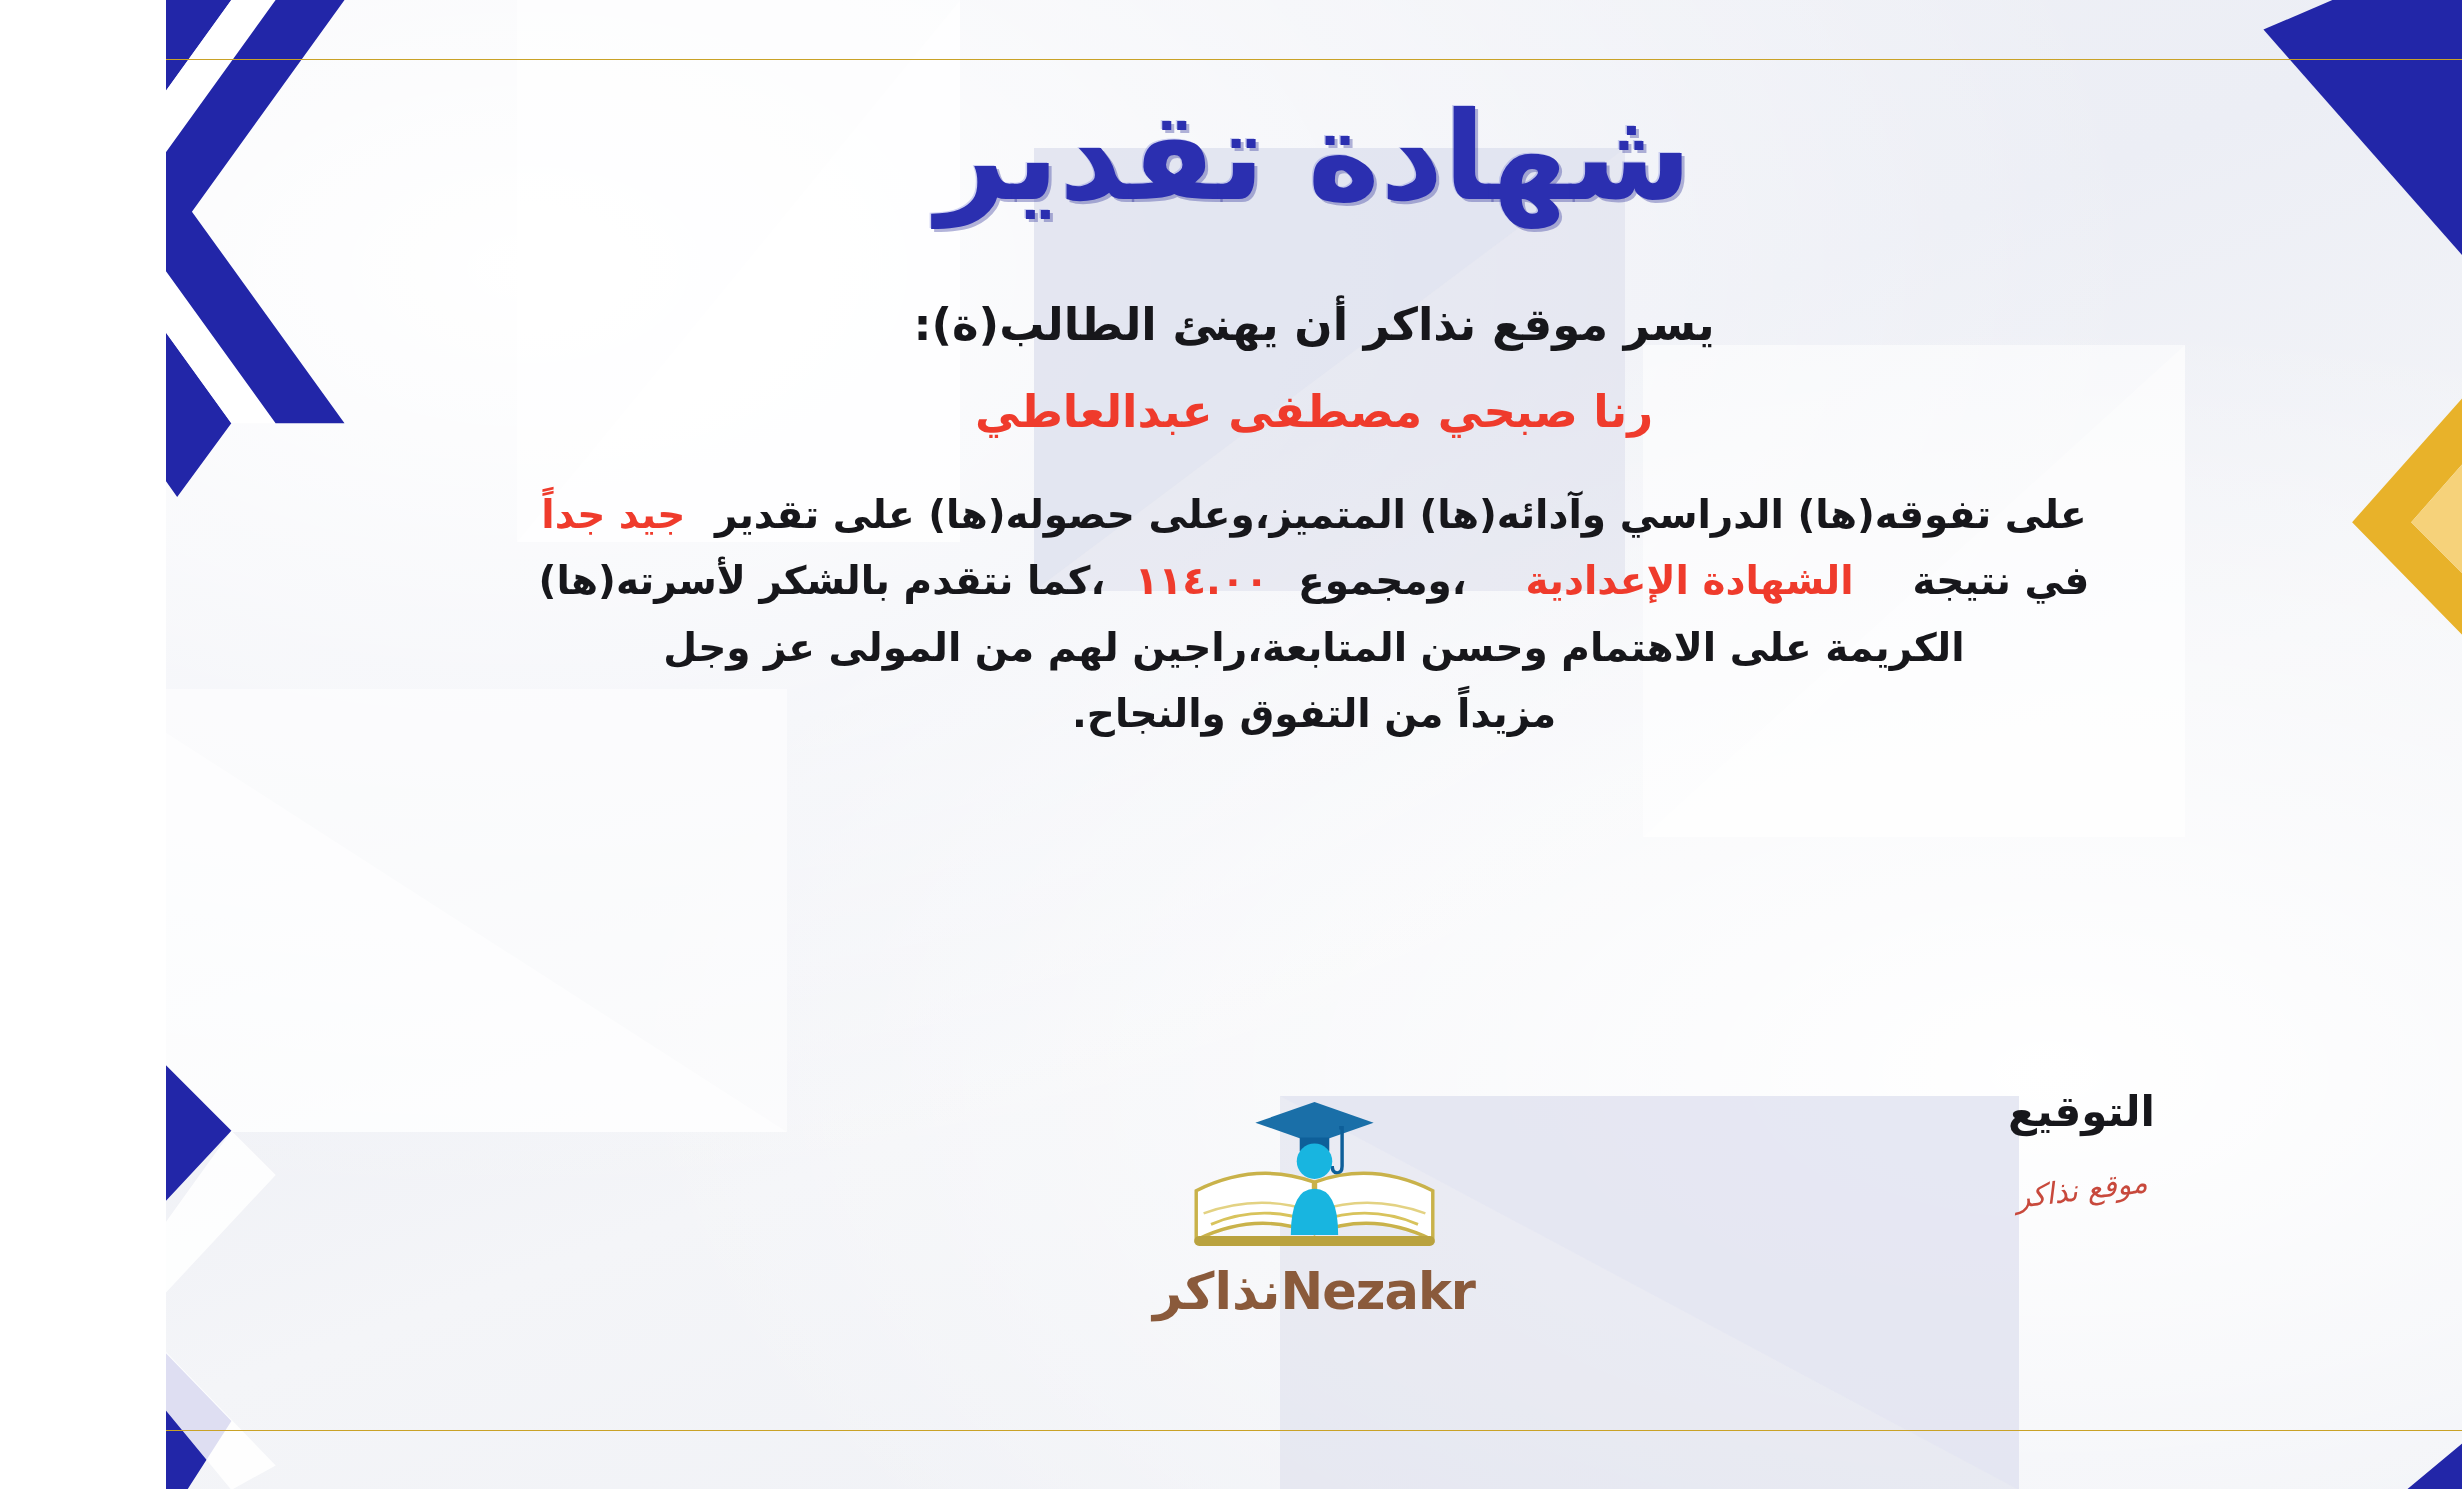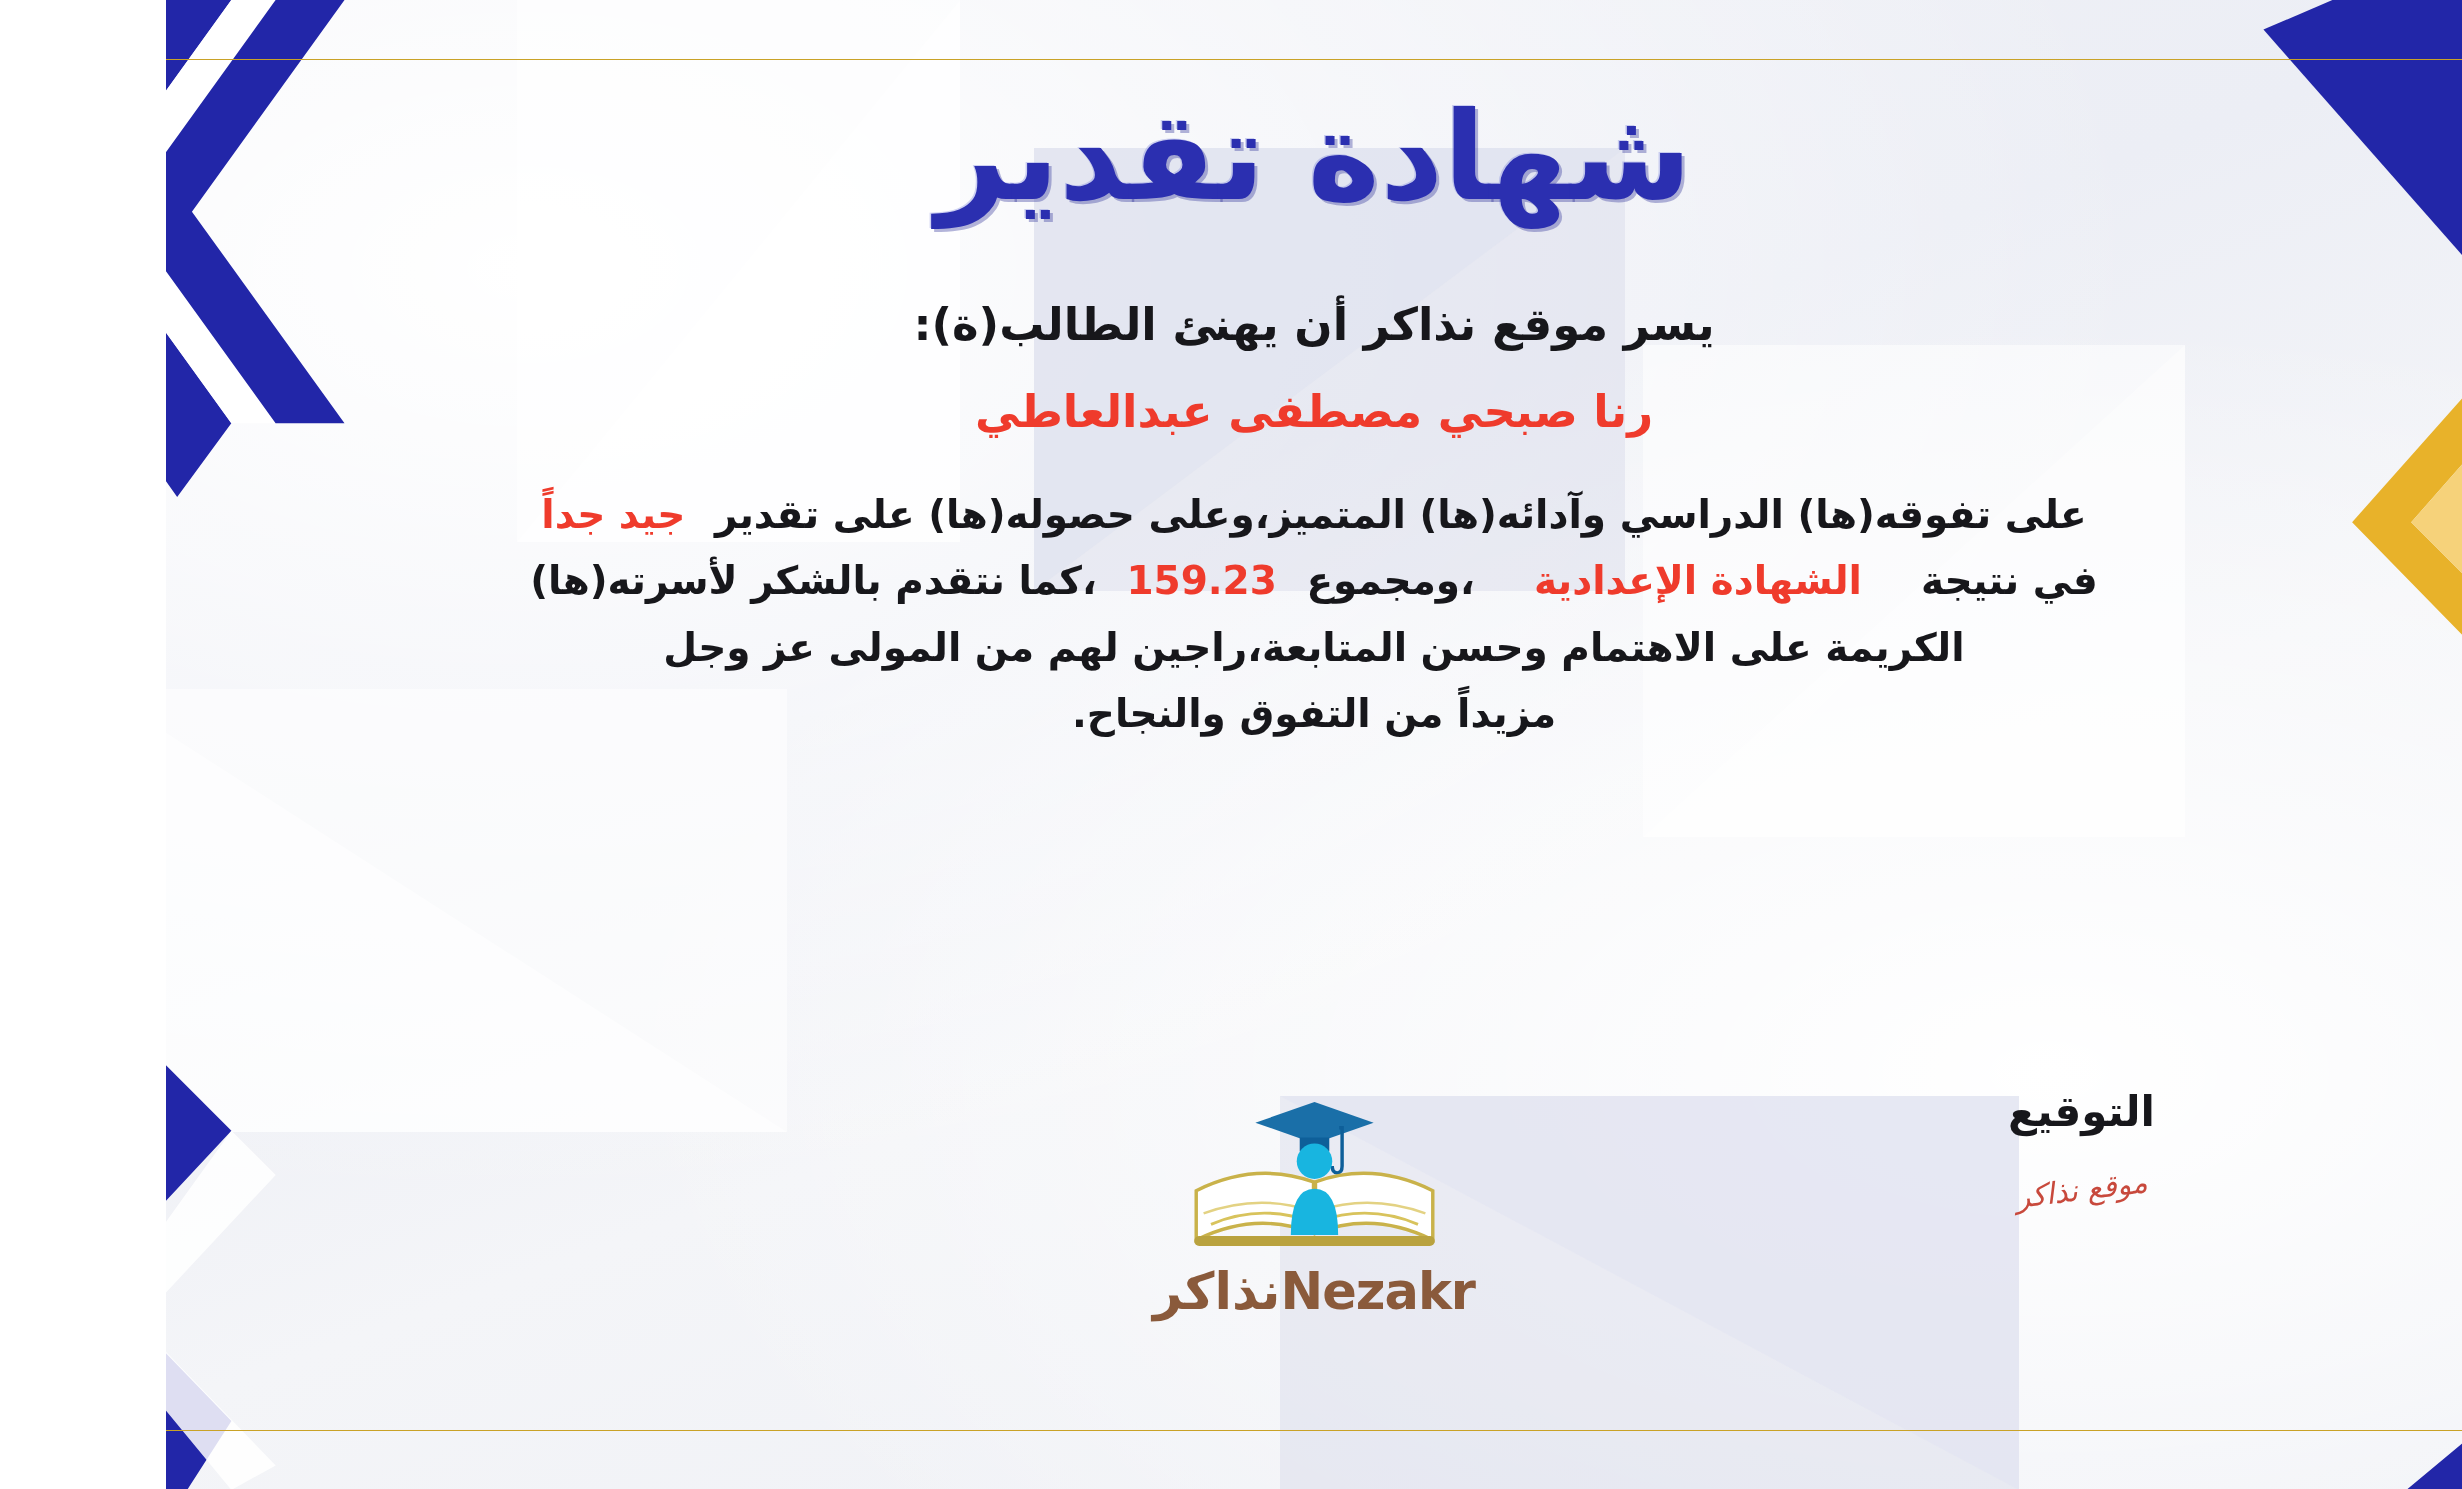--- a/index.html
+++ b/index.html
@@ -212,21 +212,21 @@
 
     <div class="intro-line">يسر موقع نذاكر أن يهنئ الطالب(ة):</div>
 
     <div class="student-name">رنا صبحي مصطفى عبدالعاطي</div>
 
     <div class="body-block">
       <span class="body-line">
         <span>على تفوقه(ها) الدراسي وآدائه(ها) المتميز،وعلى حصوله(ها) على تقدير</span><span class="sp"></span><span class="hl-red">جيد جداً</span>
       </span>
       <span class="body-line">
-        <span>في نتيجة</span><span class="sp-lg"></span><span class="hl-red">الشهادة الإعدادية</span><span class="sp-lg"></span><span>،ومجموع</span><span class="sp"></span><span class="hl-red">159.23</span><span class="sp"></span><span>،كما نتقدم بالشكر لأسرته(ها)</span>
+        <span>في نتيجة</span><span class="sp-lg"></span><span class="hl-red">الشهادة الإعدادية</span><span class="sp-lg"></span><span>،ومجموع</span><span class="sp"></span><span class="hl-red">١١٤.٠٠</span><span class="sp"></span><span>،كما نتقدم بالشكر لأسرته(ها)</span>
       </span>
       <span class="body-line">الكريمة على الاهتمام وحسن المتابعة،راجين لهم من المولى عز وجل</span>
       <span class="body-line">مزيداً من التفوق والنجاح.</span>
     </div>
   </div>
 
   <div class="footer">
 
     <div class="signature-area">
       <div class="sig-label">التوقيع</div>

